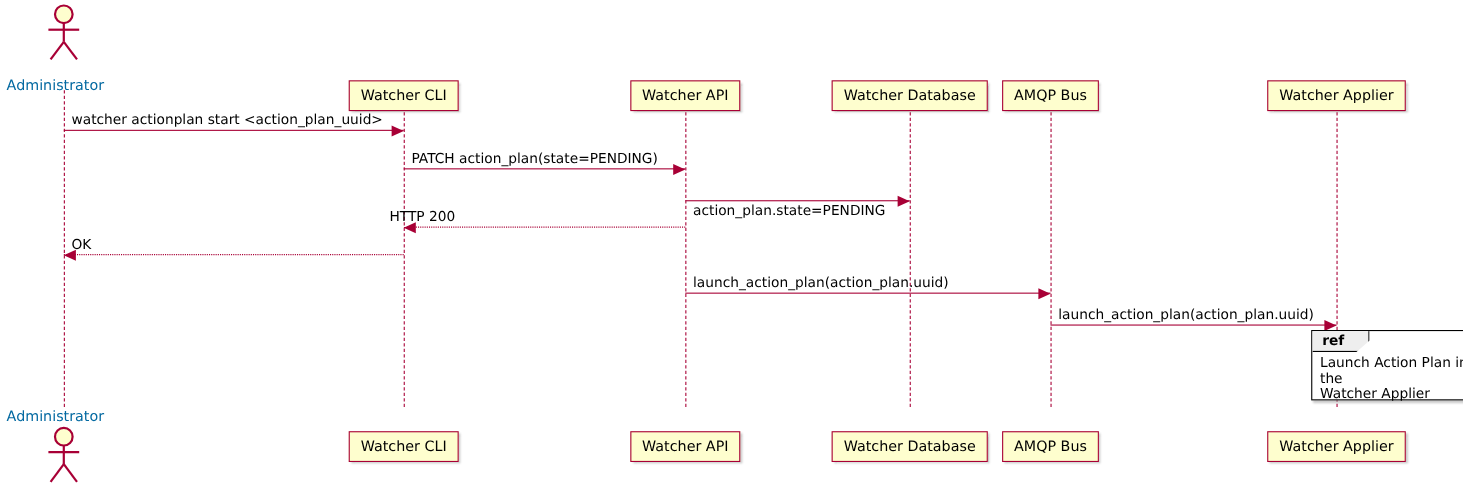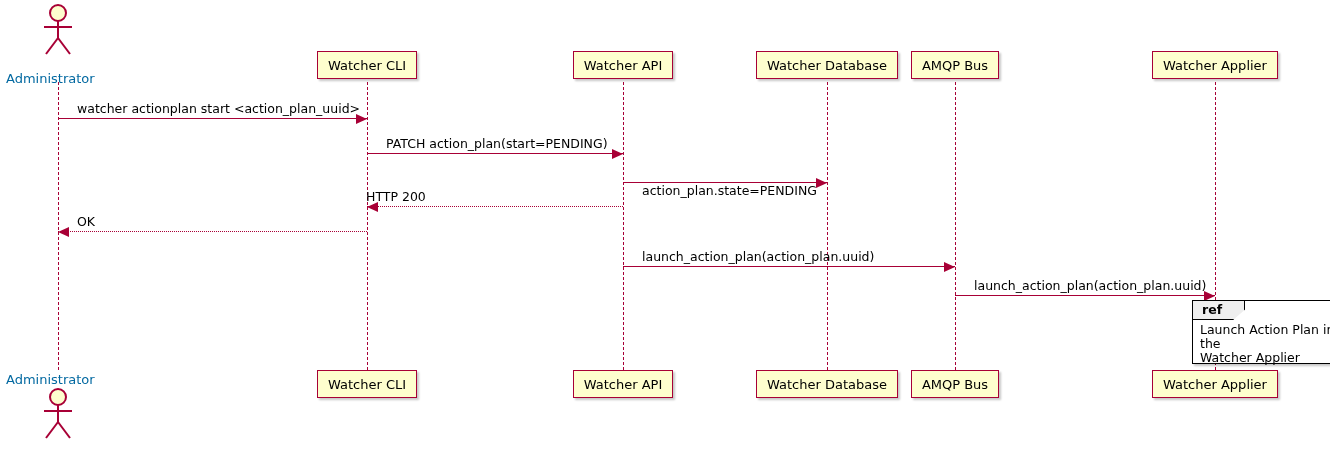--- a/index.html
+++ b/index.html
@@ -31,20 +31,21 @@
     color: #000000;
     font-size: 13px;
     line-height: 1;
     white-space: nowrap;
     display: flex;
     align-items: center;
     justify-content: center;
     padding: 0 10px;
     height: 28px;
     box-shadow: 2px 2px 2px rgba(0,0,0,0.22);
+    margin-top: 22px;
   }
 
   
   .actor {
     position: absolute;
     width: 44px;
     height: 52px;
   }
   .actor svg { display: block; overflow: visible; }
   .actor-label {
@@ -77,21 +78,20 @@
     border-top: 5px solid transparent;
     border-bottom: 5px solid transparent;
     border-right: 11px solid #A80036;
   }
   .msg-label {
     position: absolute;
     font-size: 12.5px;
     color: #000000;
     white-space: nowrap;
     line-height: 1;
-    margin-left: 12px;
   }
 
   
   .ref-box {
     position: absolute;
     background: #FFFFFF;
     border: 1.4px solid #000000;
     box-shadow: 2px 2px 2px rgba(0,0,0,0.22);
   }
   .ref-tab {
@@ -151,21 +151,21 @@
       <div class="participant" style="top: 51px; left: 910.875px;">AMQP Bus</div>
       <div class="participant" style="top: 51px; left: 1152.04px;">Watcher Applier</div>
     </div>
 
   <div id="messages">
       <div class="msg-line" style="left: 58px; top: 118px; width: 309px;"></div>
       <div class="arrowhead right" style="top: 113.5px; left: 356px;"></div>
       <div class="msg-label" style="left: 65px; top: 103px;">watcher actionplan start &lt;action_plan_uuid&gt;</div>
       <div class="msg-line" style="left: 367px; top: 153px; width: 256px;"></div>
       <div class="arrowhead right" style="top: 148.5px; left: 612px;"></div>
-      <div class="msg-label" style="left: 374px; top: 138px;">PATCH action_plan(start=PENDING)</div>
+      <div class="msg-label" style="left: 374px; top: 138px;">PATCH action_plan(state=PENDING)</div>
       <div class="msg-line" style="left: 623px; top: 182px; width: 204px;"></div>
       <div class="arrowhead right" style="top: 177.5px; left: 816px;"></div>
       <div class="msg-label" style="left: 630px; top: 185px;">action_plan.state=PENDING</div>
       <div class="msg-line dotted" style="left: 367px; top: 206px; width: 256px;"></div>
       <div class="arrowhead left" style="top: 201.5px; left: 367px;"></div>
       <div class="msg-label" style="left: 354px; top: 191px;">HTTP 200</div>
       <div class="msg-line dotted" style="left: 58px; top: 231px; width: 309px;"></div>
       <div class="arrowhead left" style="top: 226.5px; left: 58px;"></div>
       <div class="msg-label" style="left: 65px; top: 216px;">OK</div>
       <div class="msg-line" style="left: 623px; top: 266px; width: 332px;"></div>

